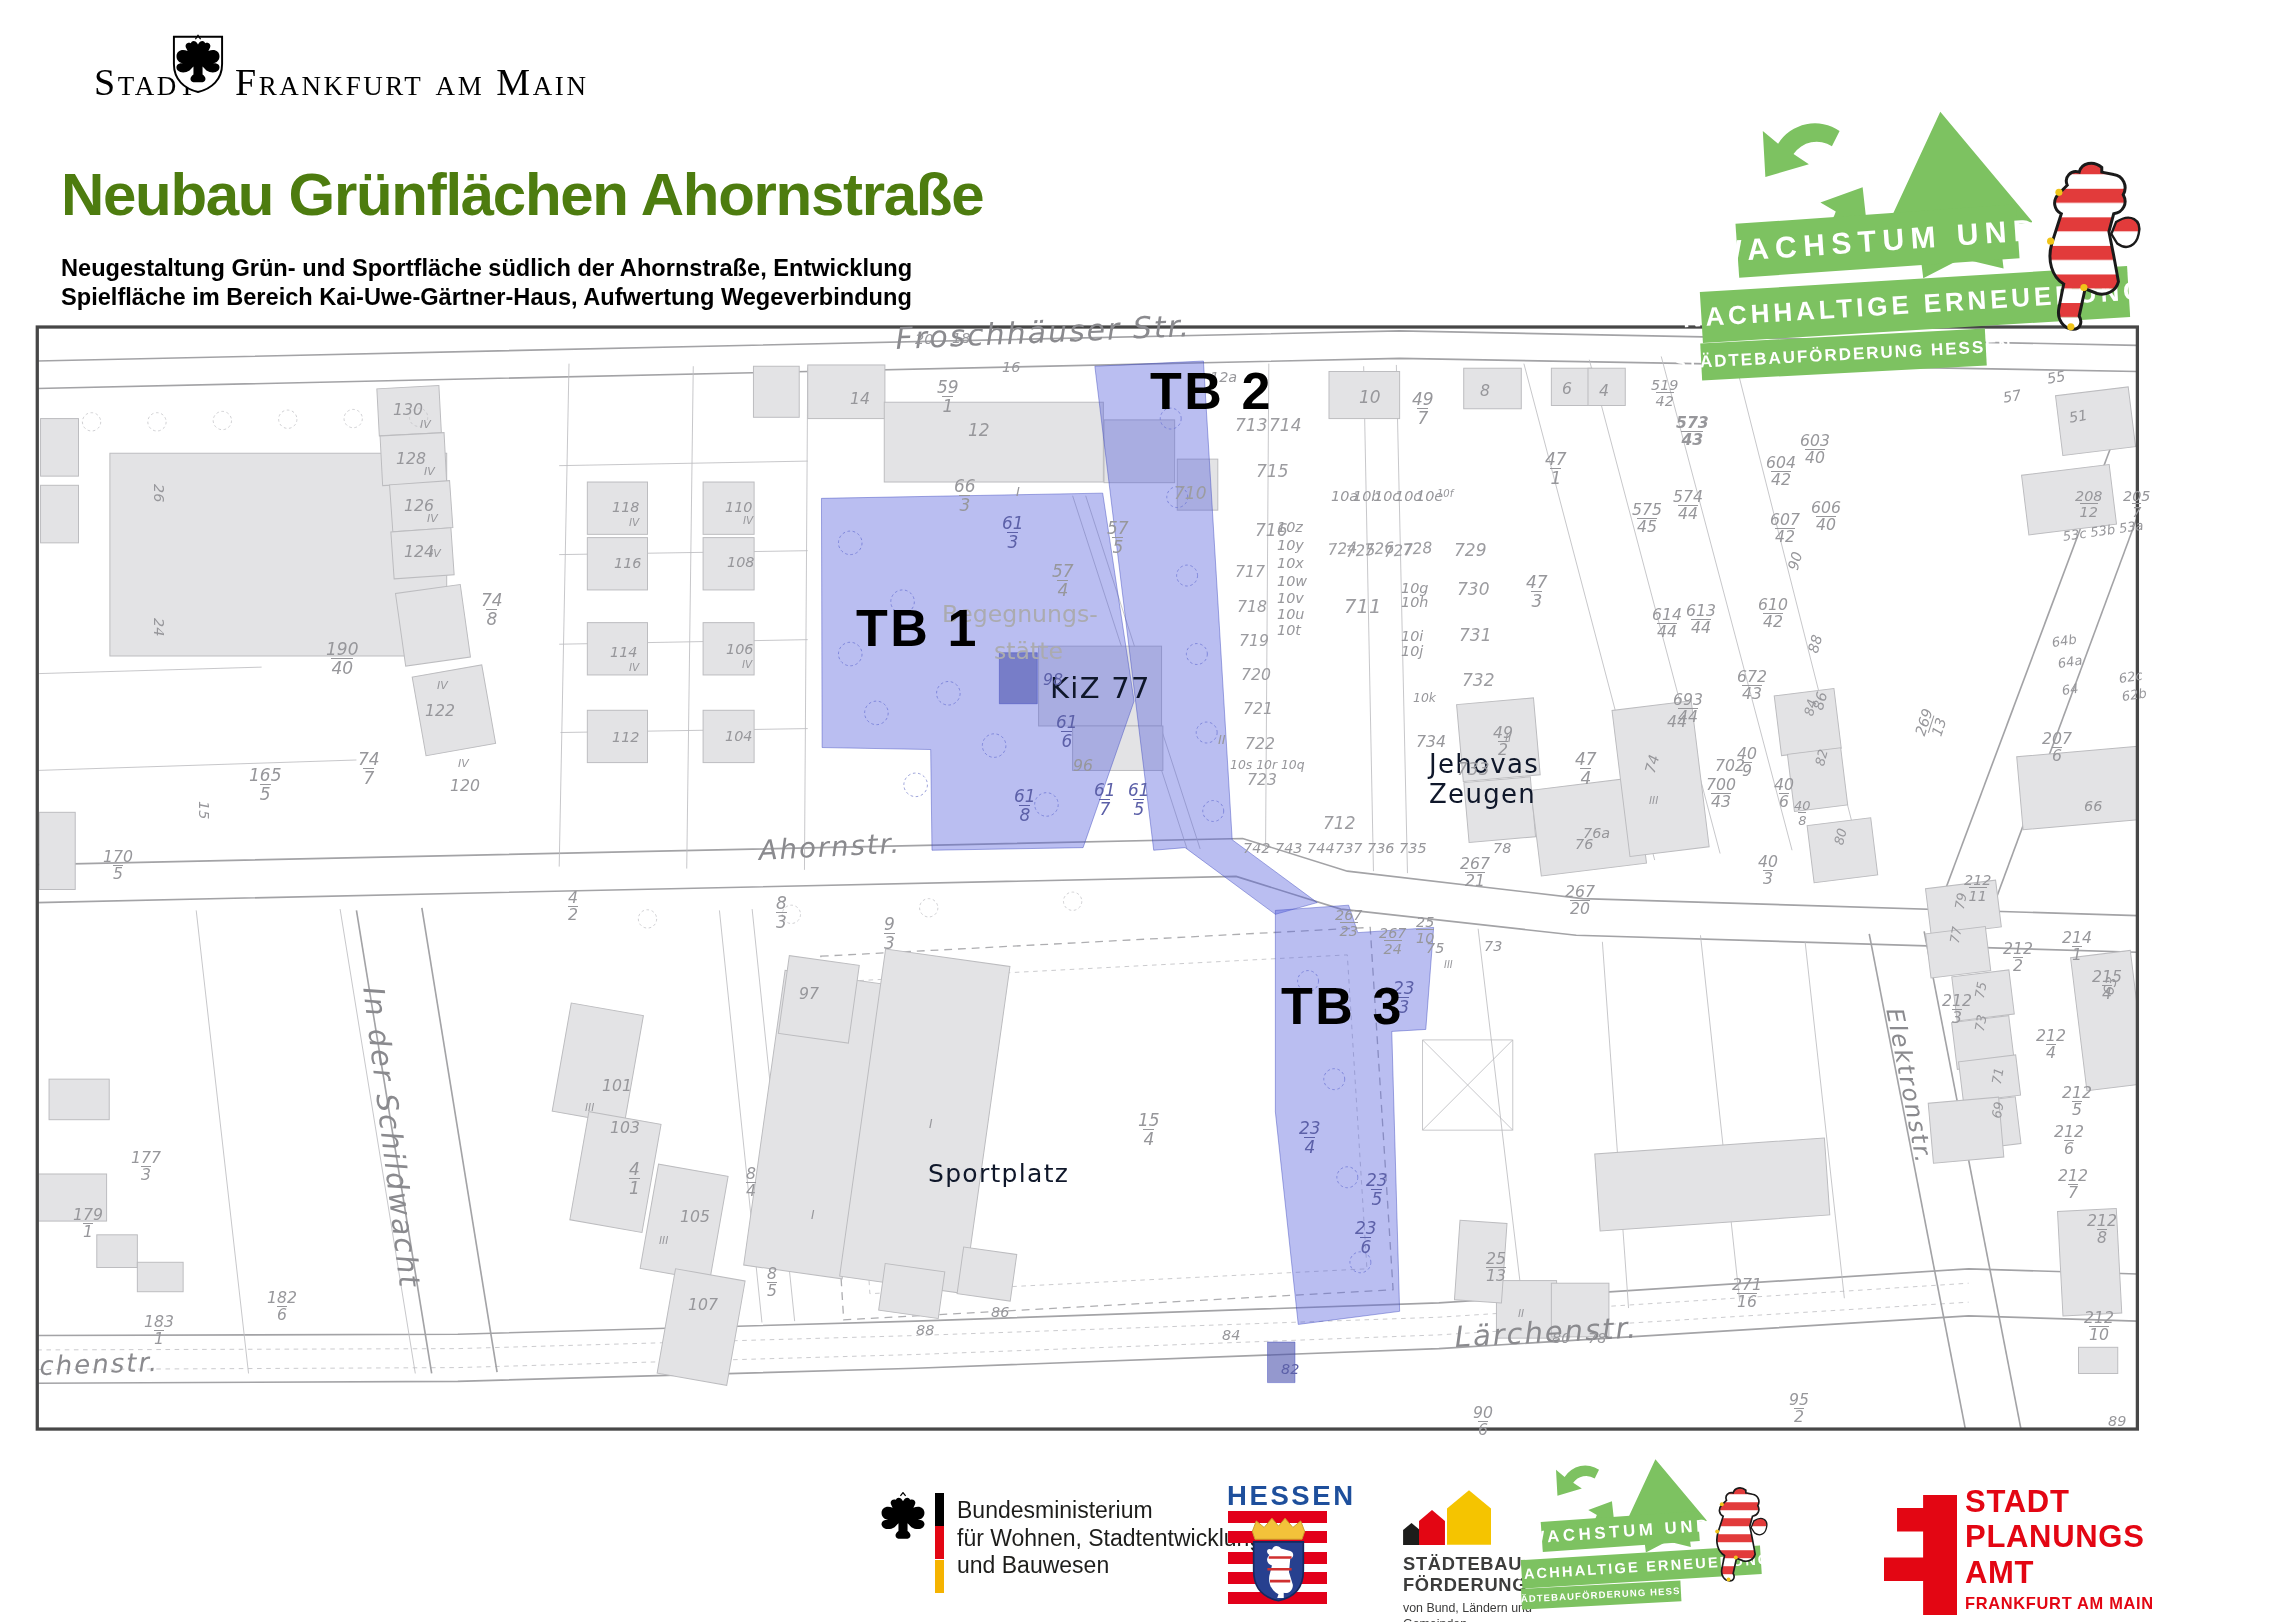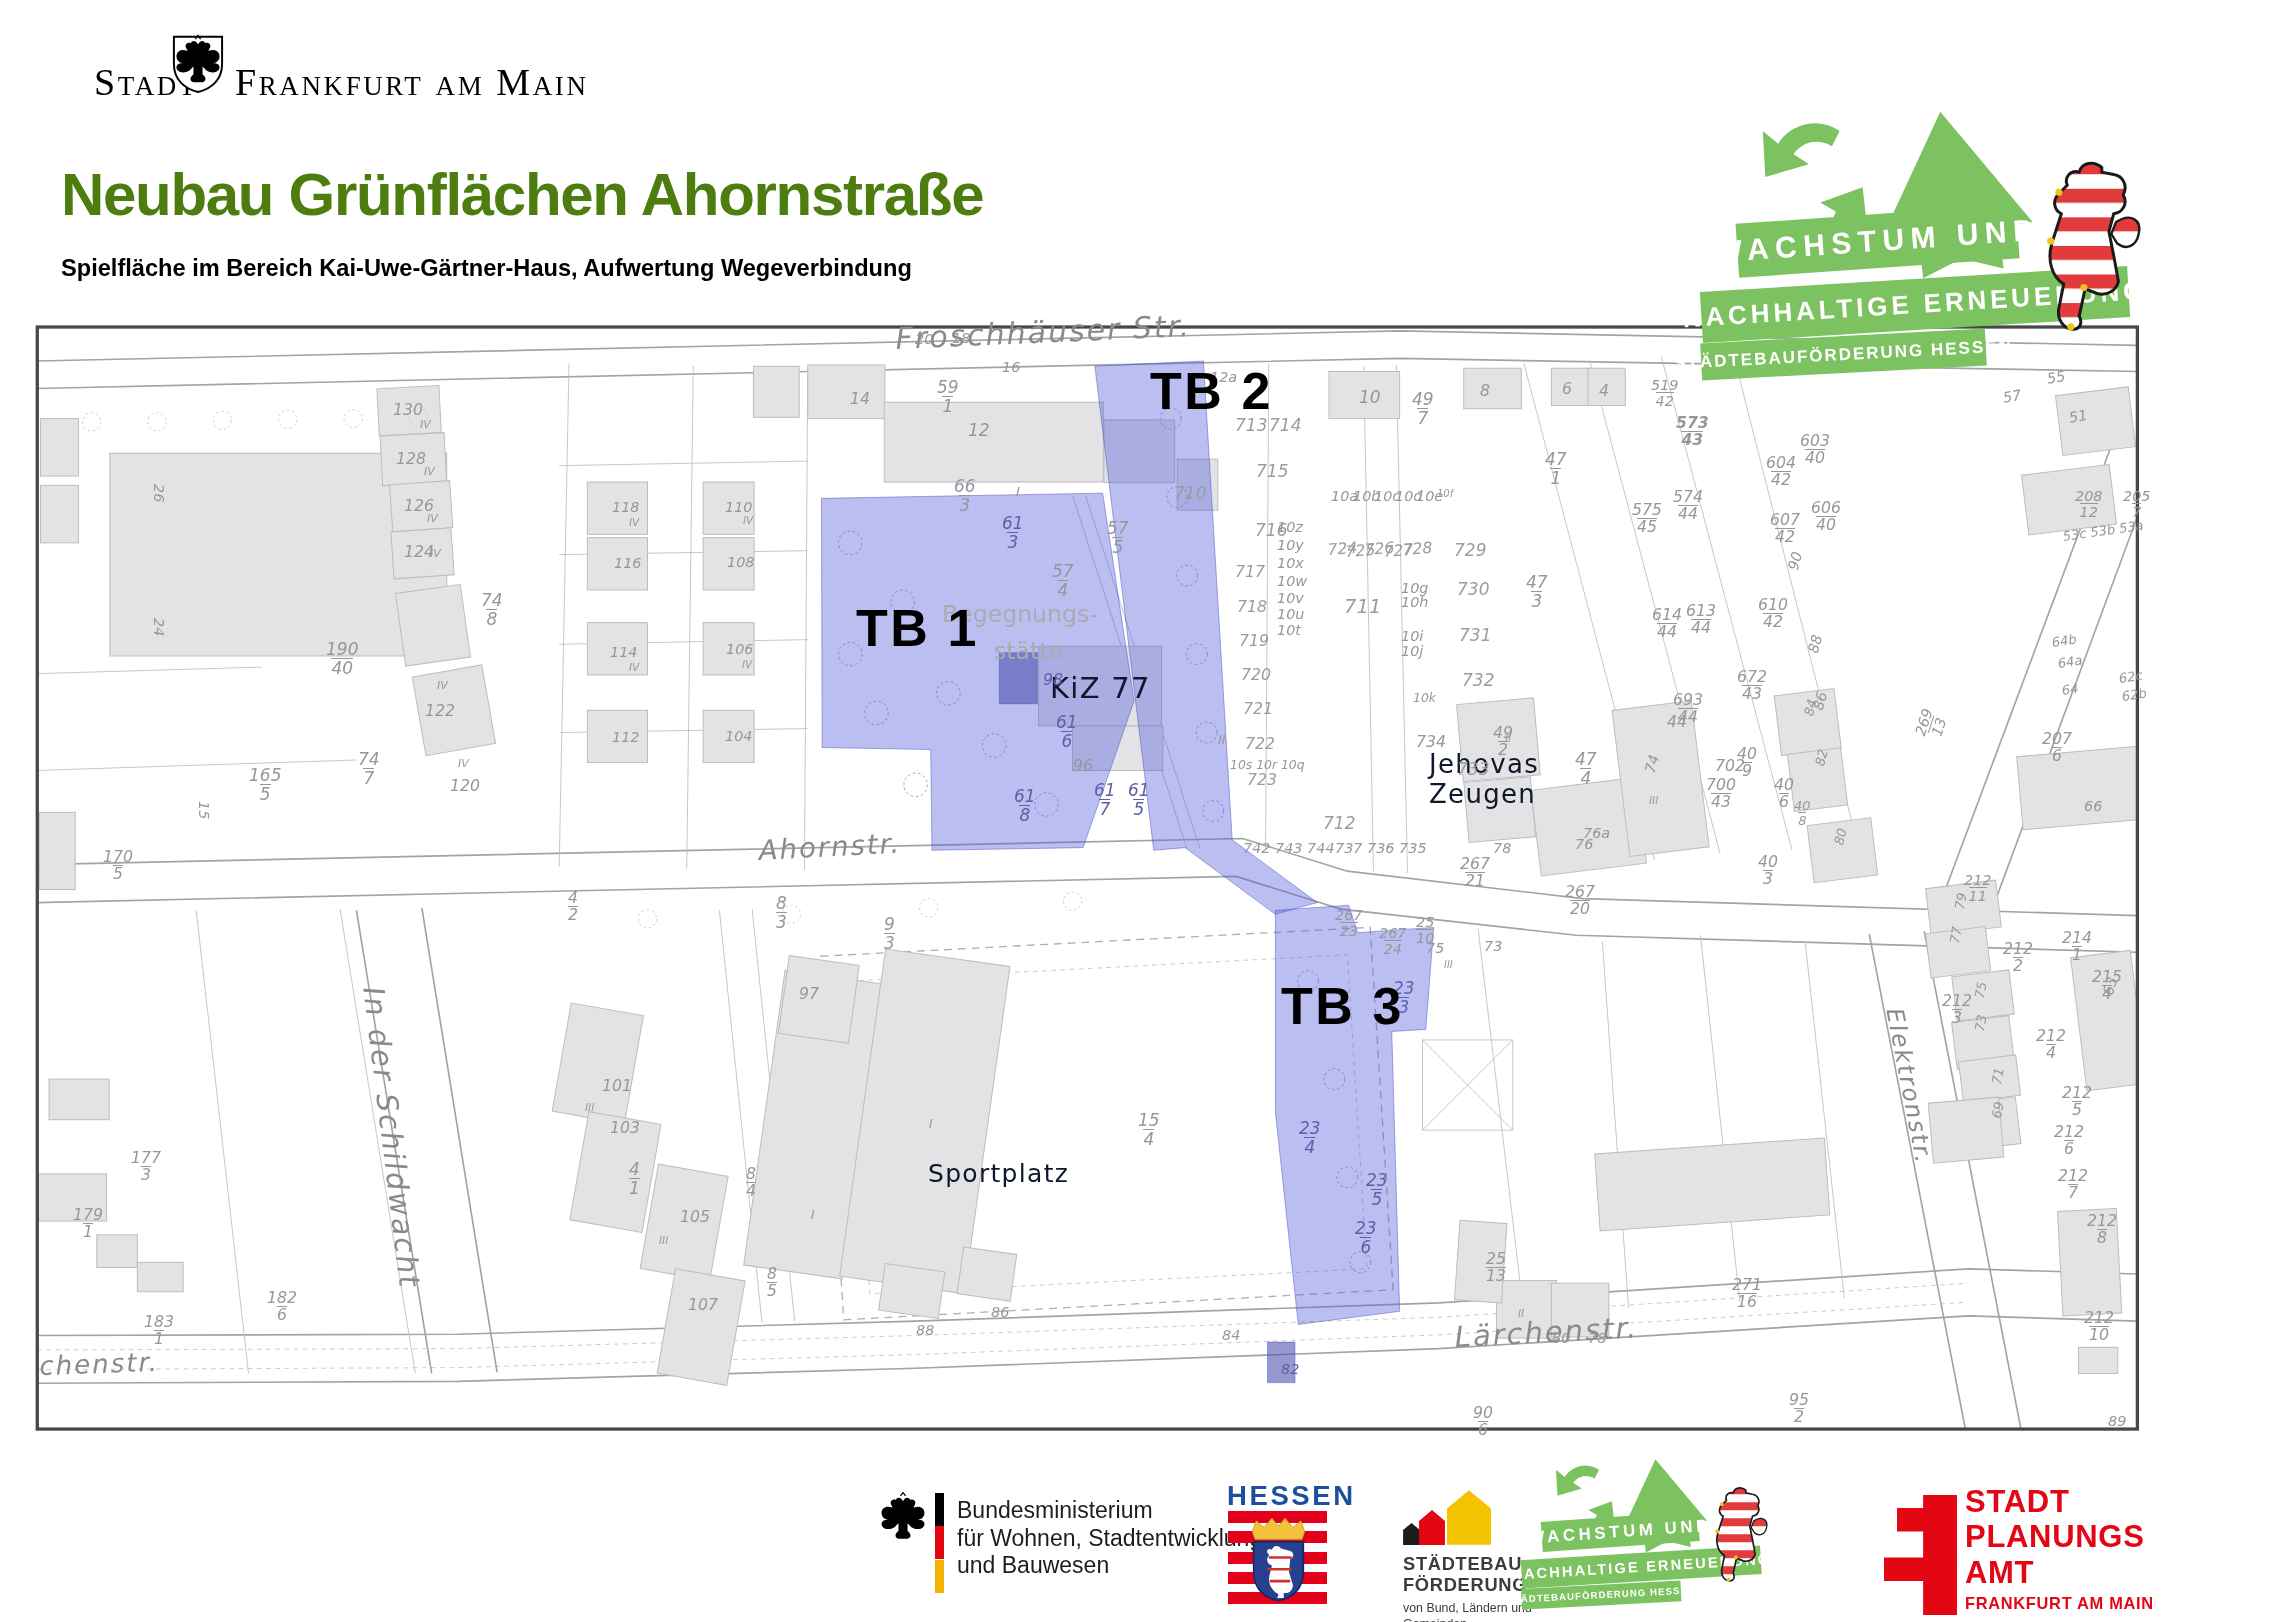--- a/index.html
+++ b/index.html
@@ -696,20 +696,21 @@
       <svg width="56" height="60" viewBox="0 0 86 92">
         <path d="M6,4 H80 V46 C80,70 64,84 43,89 C22,84 6,70 6,46 Z" fill="#fff" stroke="#000" stroke-width="3"></path>
         <path d="M43,16 C40,10 34,9 32,14 C26,12 22,17 25,22 L27,26 C18,22 10,26 10,34 C10,40 14,44 20,45 L16,45 C10,46 8,52 12,56 C16,60 24,60 30,56 L36,50 L36,62 C30,66 30,72 36,74 L50,74 C56,72 56,66 50,62 L50,50 L56,56 C62,60 70,60 74,56 C78,52 76,46 70,45 L66,45 C72,44 76,40 76,34 C76,26 68,22 59,26 L61,22 C64,17 60,12 54,14 C52,9 46,10 43,16 Z" fill="#000"></path>
         <path d="M39,8 L43,2 L47,8" fill="none" stroke="#000" stroke-width="2"></path>
       </svg>
     </span>
     <span class="w2">Frankfurt am Main</span>
   </div>
   <div class="t-title">Neubau Grünflächen Ahornstraße</div>
   <div class="t-sub">
+    <div>Neugestaltung Grün- und Sportfläche südlich der Ahornstraße, Entwicklung</div>
     <div>Spielfläche im Bereich Kai-Uwe-Gärtner-Haus, Aufwertung Wegeverbindung</div>
   </div>
 
   <div class="wne big">
     <svg class="rec" viewBox="0 0 100 110">
       <path d="M70,10 A34,34 0 0 0 22,20 L10,10 L12,46 L46,36 L34,28 A22,22 0 0 1 64,22 Z" fill="#7dc261"></path>
       <path d="M26,96 A34,34 0 0 0 80,82 L92,90 L88,54 L55,66 L67,73 A22,22 0 0 1 32,84 Z" fill="#7dc261"></path>
     </svg>
     <svg class="arr" viewBox="0 0 240 262">
       <polygon points="115,5 235,190 182,190 182,255 120,232 58,255 58,190 0,190" fill="#7dc261" transform="rotate(-7 115 130)"></polygon>

